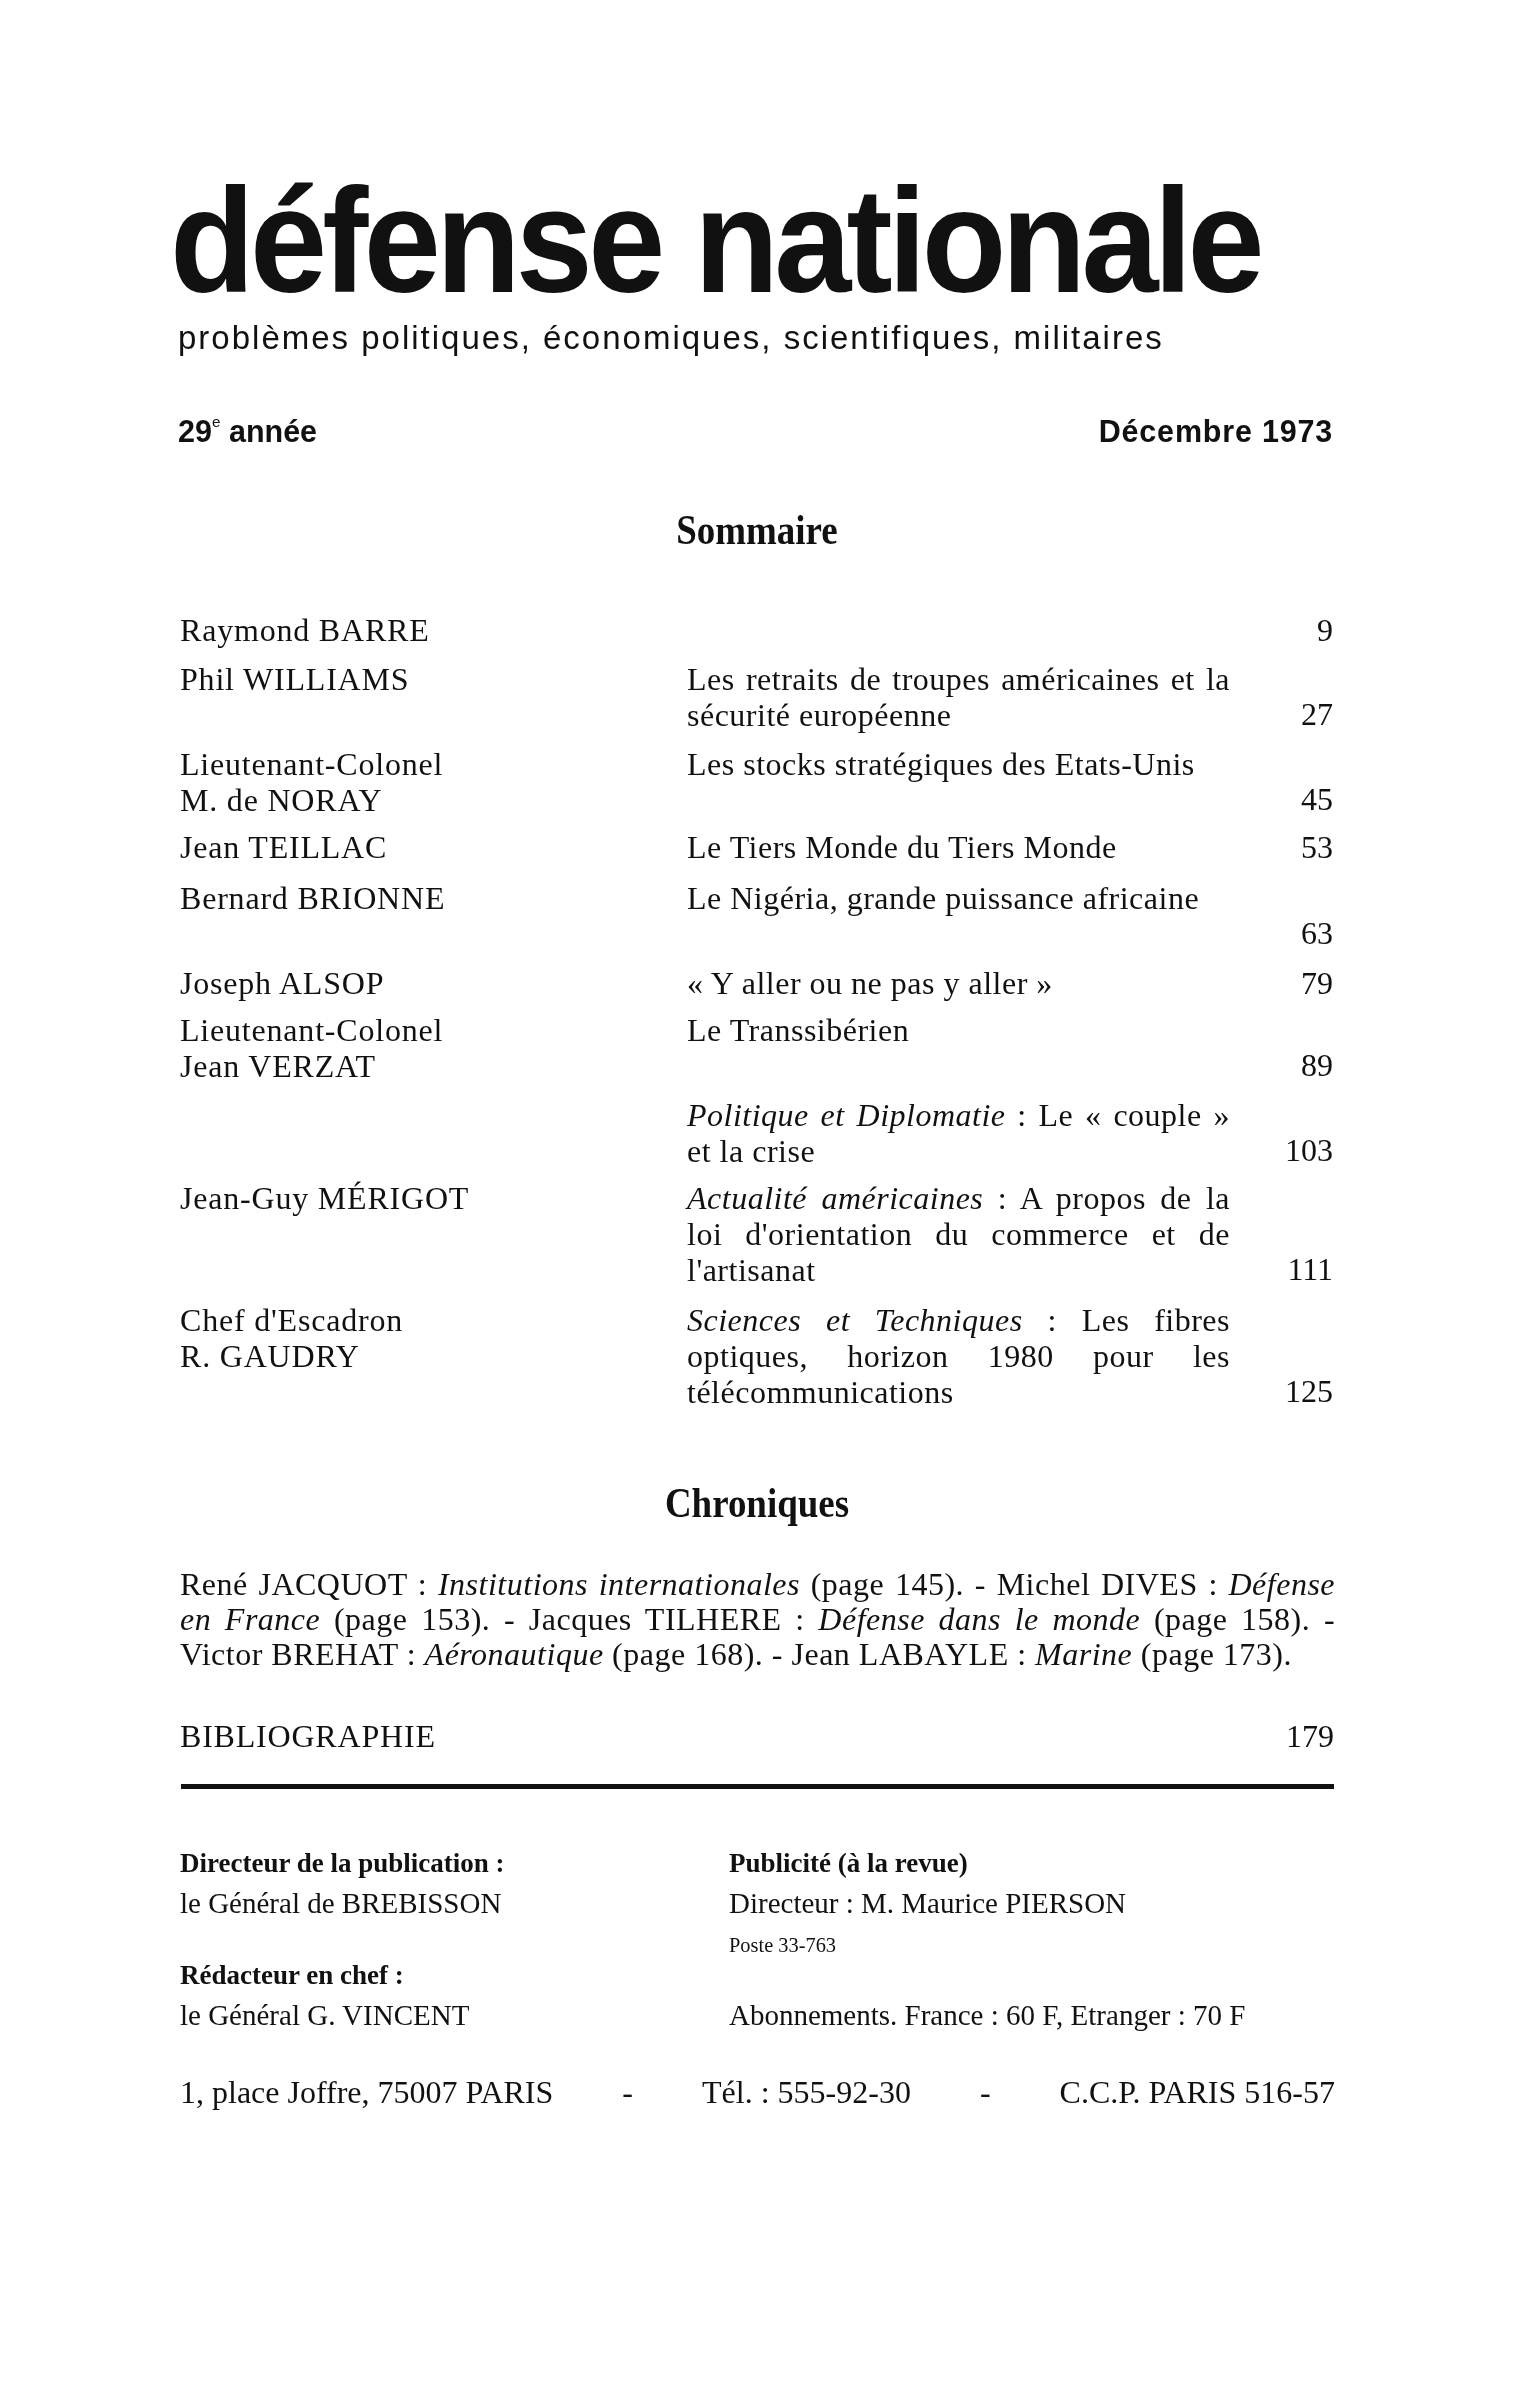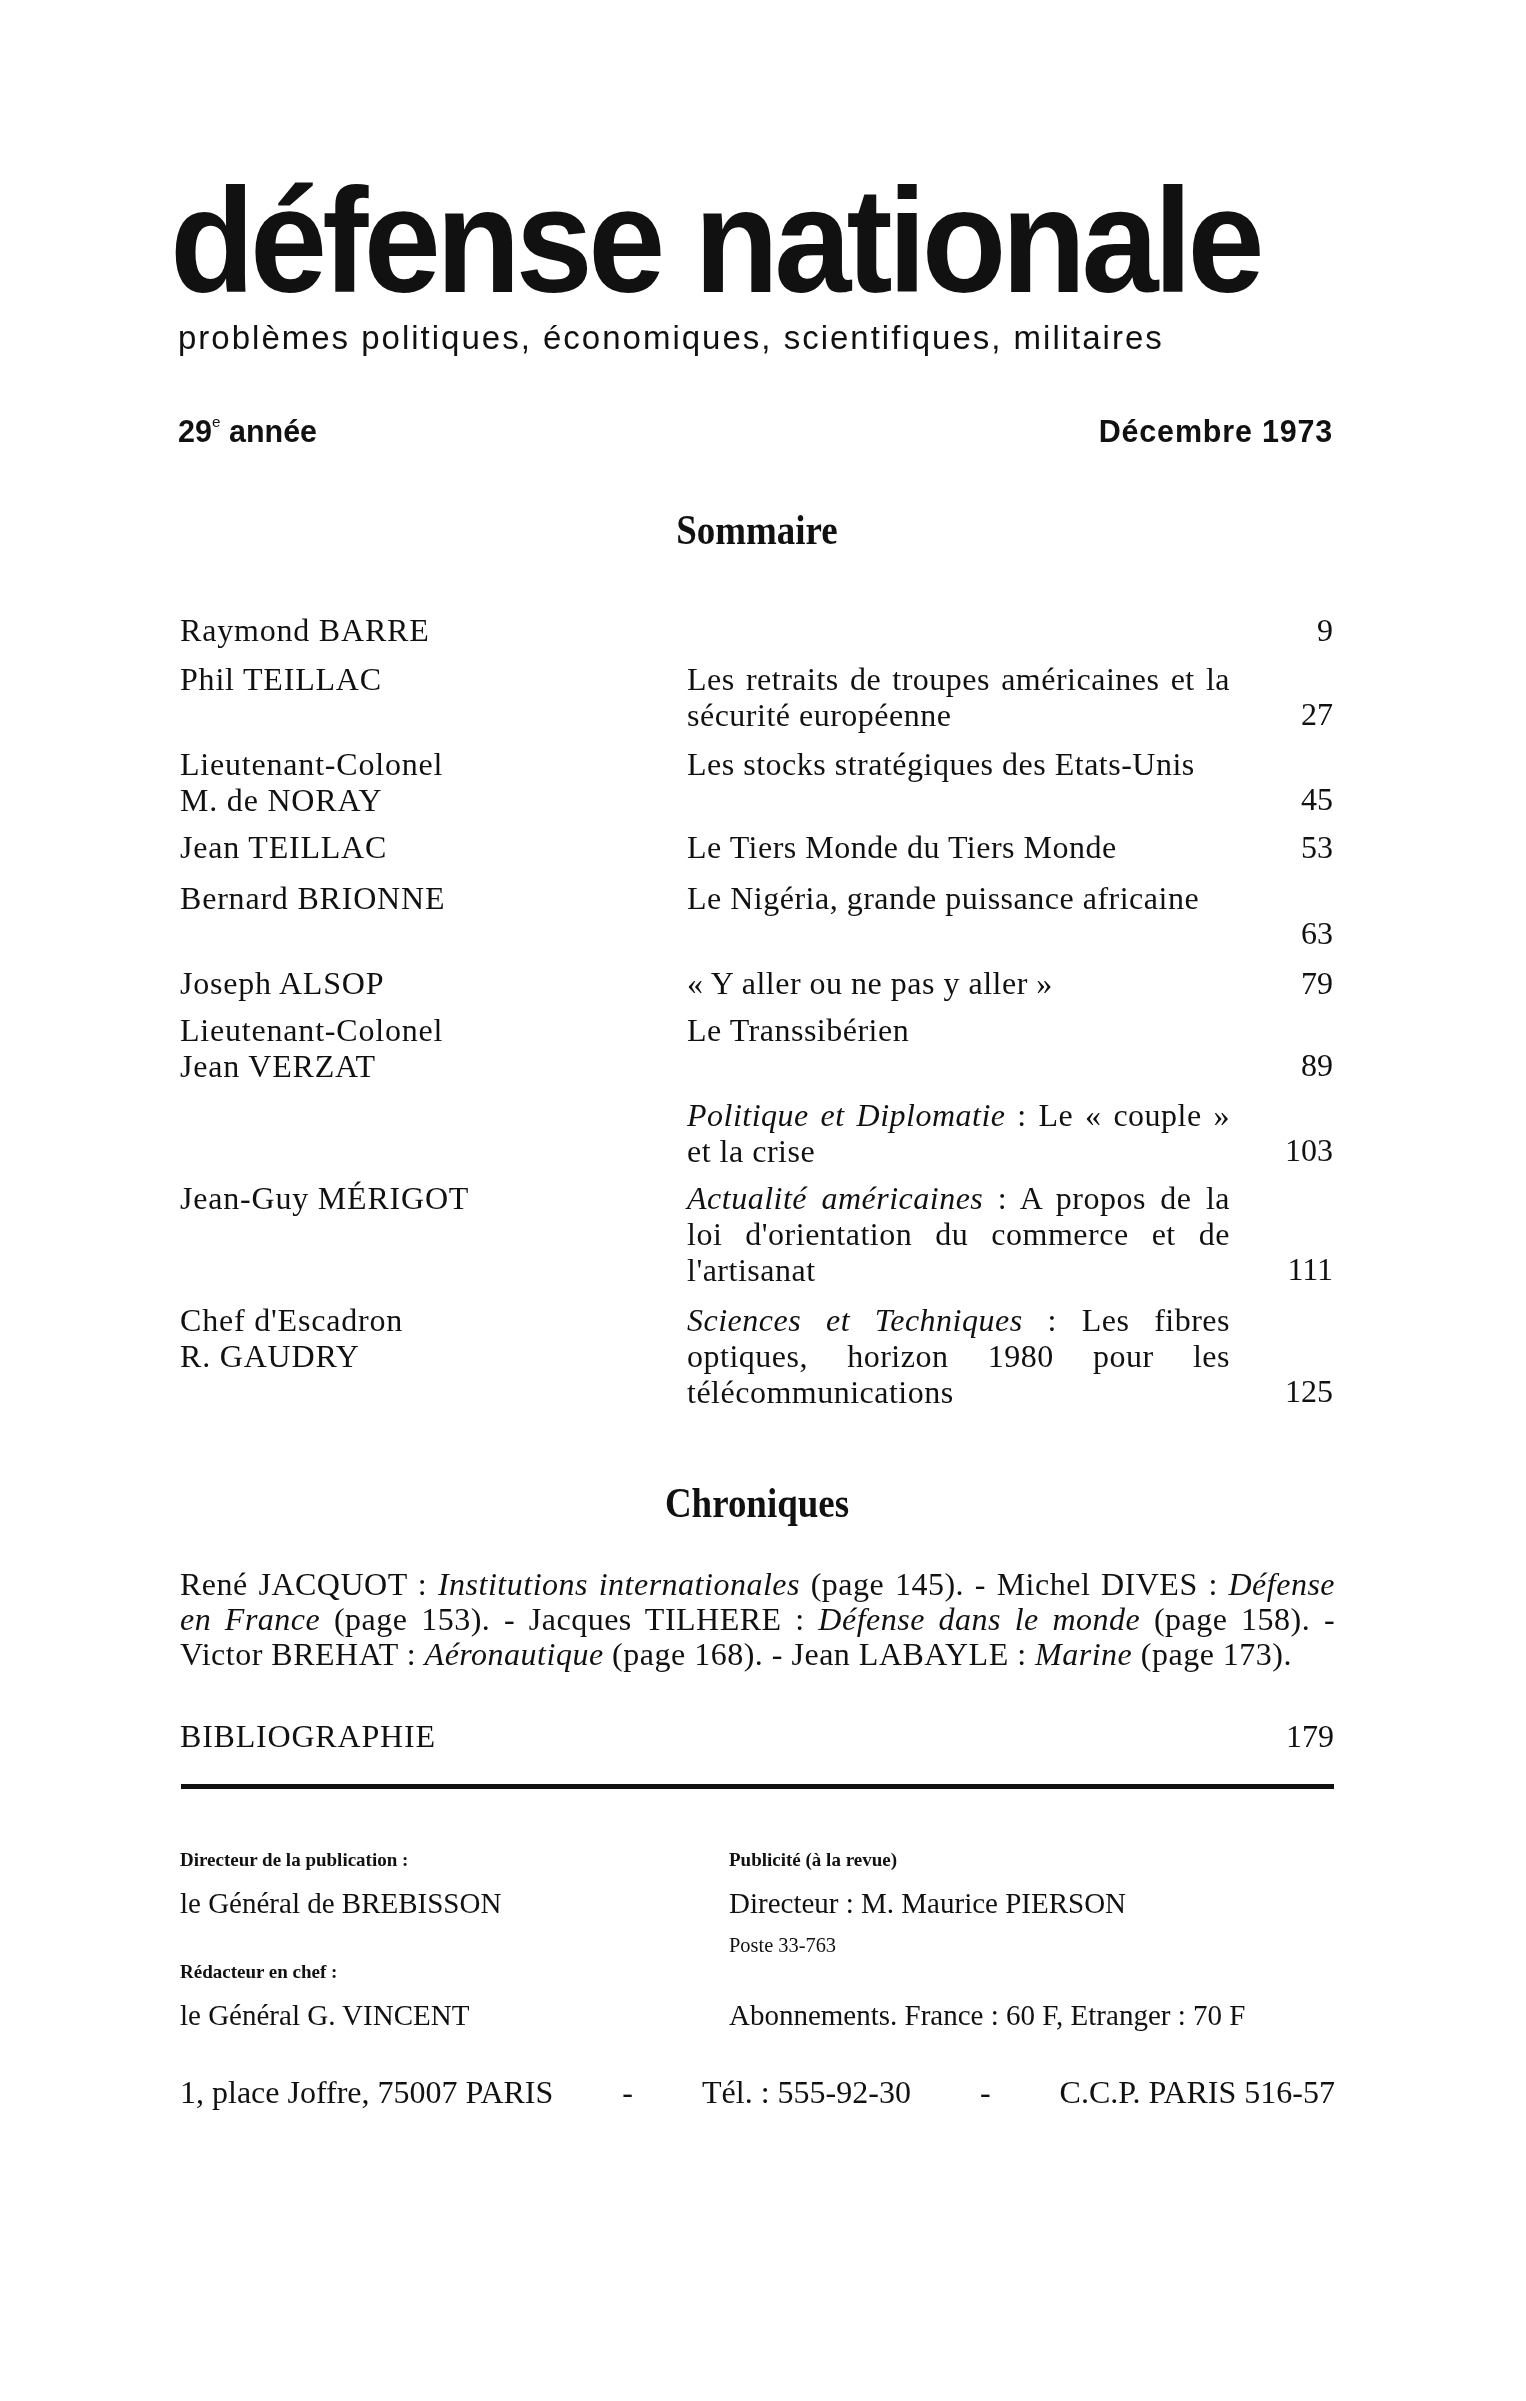--- a/index.html
+++ b/index.html
@@ -24,21 +24,21 @@
   .toc-title i { font-style:italic; }
   .toc-page { position:absolute; right:0; bottom:0; text-align:right; }
 
   #chroniques-text { left:180px; top:1567px; width:1155px; font-size:32px; line-height:35px; text-align:justify; letter-spacing:0.5px; }
   #chroniques-text i { font-style:italic; }
   #biblio-label { left:180px; top:1720px; font-size:32px; line-height:1; letter-spacing:0.8px; }
   #biblio-page { right:192px; top:1720px; font-size:32px; line-height:1; }
   #rule { left:181px; top:1784px; width:1153px; height:5.1px; background:#111111; }
 
   .foot { font-size:29px; line-height:1; white-space:nowrap; }
-  .foot.bold { font-weight:bold; font-size:19px; }
+  .foot.bold { font-weight:bold; font-size:27px; }
   #poste { font-size:20.4px; }
   #address { left:180px; top:2076px; width:1155px; font-size:32px; line-height:1; display:flex; justify-content:space-between; }
 </style>
 </head>
 <body>
 
 <div id="masthead-title" class="abs sans">défense nationale</div>
 <div id="masthead-subtitle" class="abs sans">problèmes politiques, économiques, scientifiques, militaires</div>
 <div id="issue-year" class="abs sans"><span>29</span><sup>e</sup> <span>année</span></div>
 <div id="issue-date" class="abs sans">Décembre 1973</div>
@@ -68,21 +68,21 @@
   <span>Tél. : 555-92-30</span>
   <span>-</span>
   <span>C.C.P. PARIS 516-57</span>
 </div>
 
 <div class="abs serif toc-row" style="top: 612px; height: 36px;">
     <div class="toc-author">Raymond BARRE</div>
     <div class="toc-page">9</div>
   </div>
 <div class="abs serif toc-row" style="top: 661px; height: 71px;">
-    <div class="toc-author">Phil TEILLAC</div>
+    <div class="toc-author">Phil WILLIAMS</div>
     <div class="toc-title"><span>Les retraits de troupes américaines et la sécurité européenne</span></div>
     <div class="toc-page">27</div>
   </div>
 <div class="abs serif toc-row" style="top: 746px; height: 71px;">
     <div class="toc-author">Lieutenant-Colonel
 M. de NORAY</div>
     <div class="toc-title"><span>Les stocks stratégiques des Etats-Unis</span></div>
     <div class="toc-page">45</div>
   </div>
 <div class="abs serif toc-row" style="top: 829px; height: 36px;">

